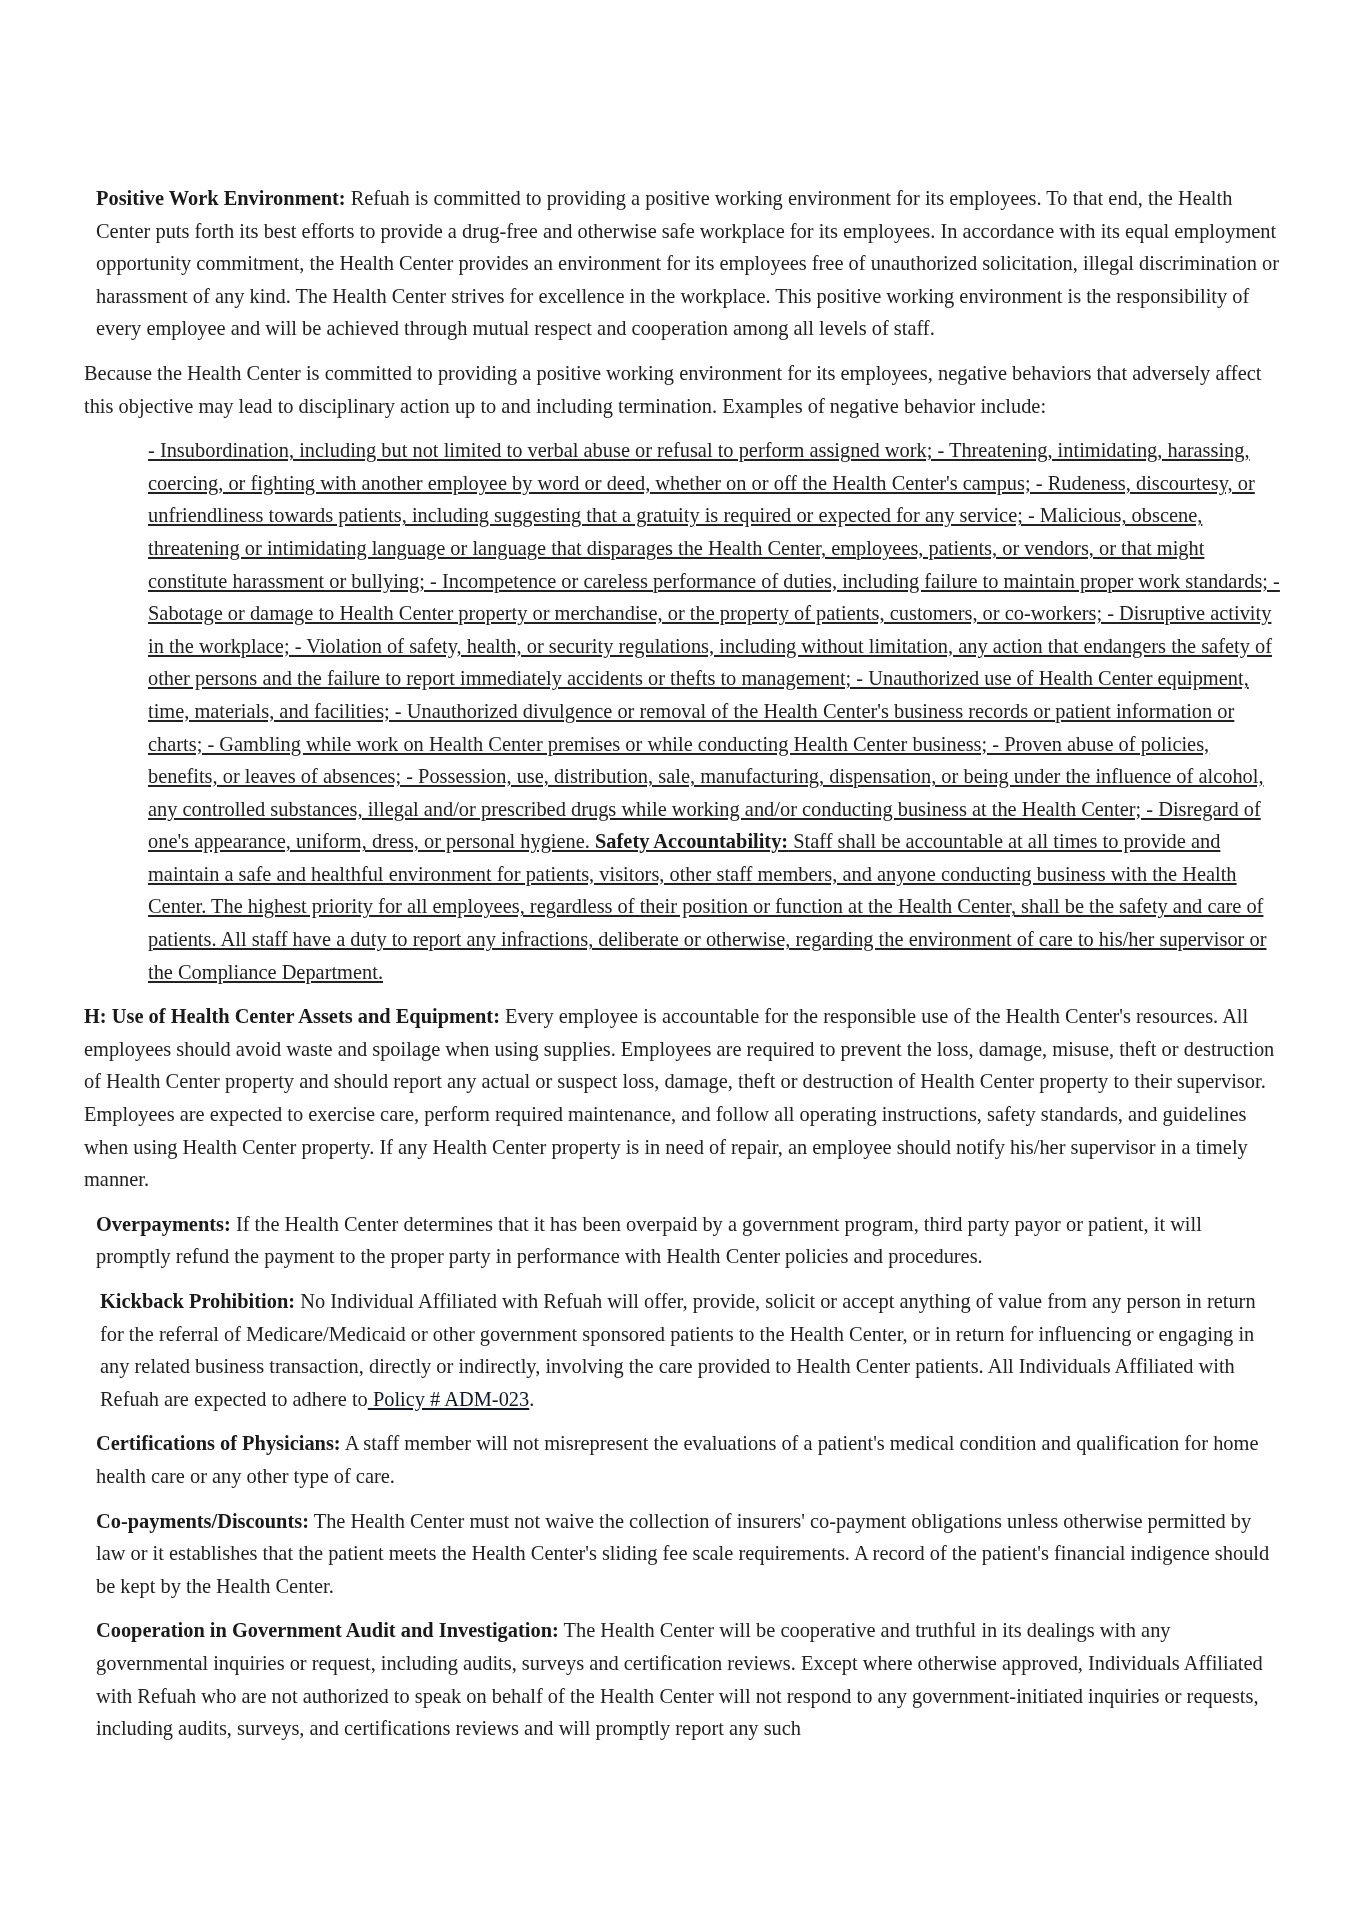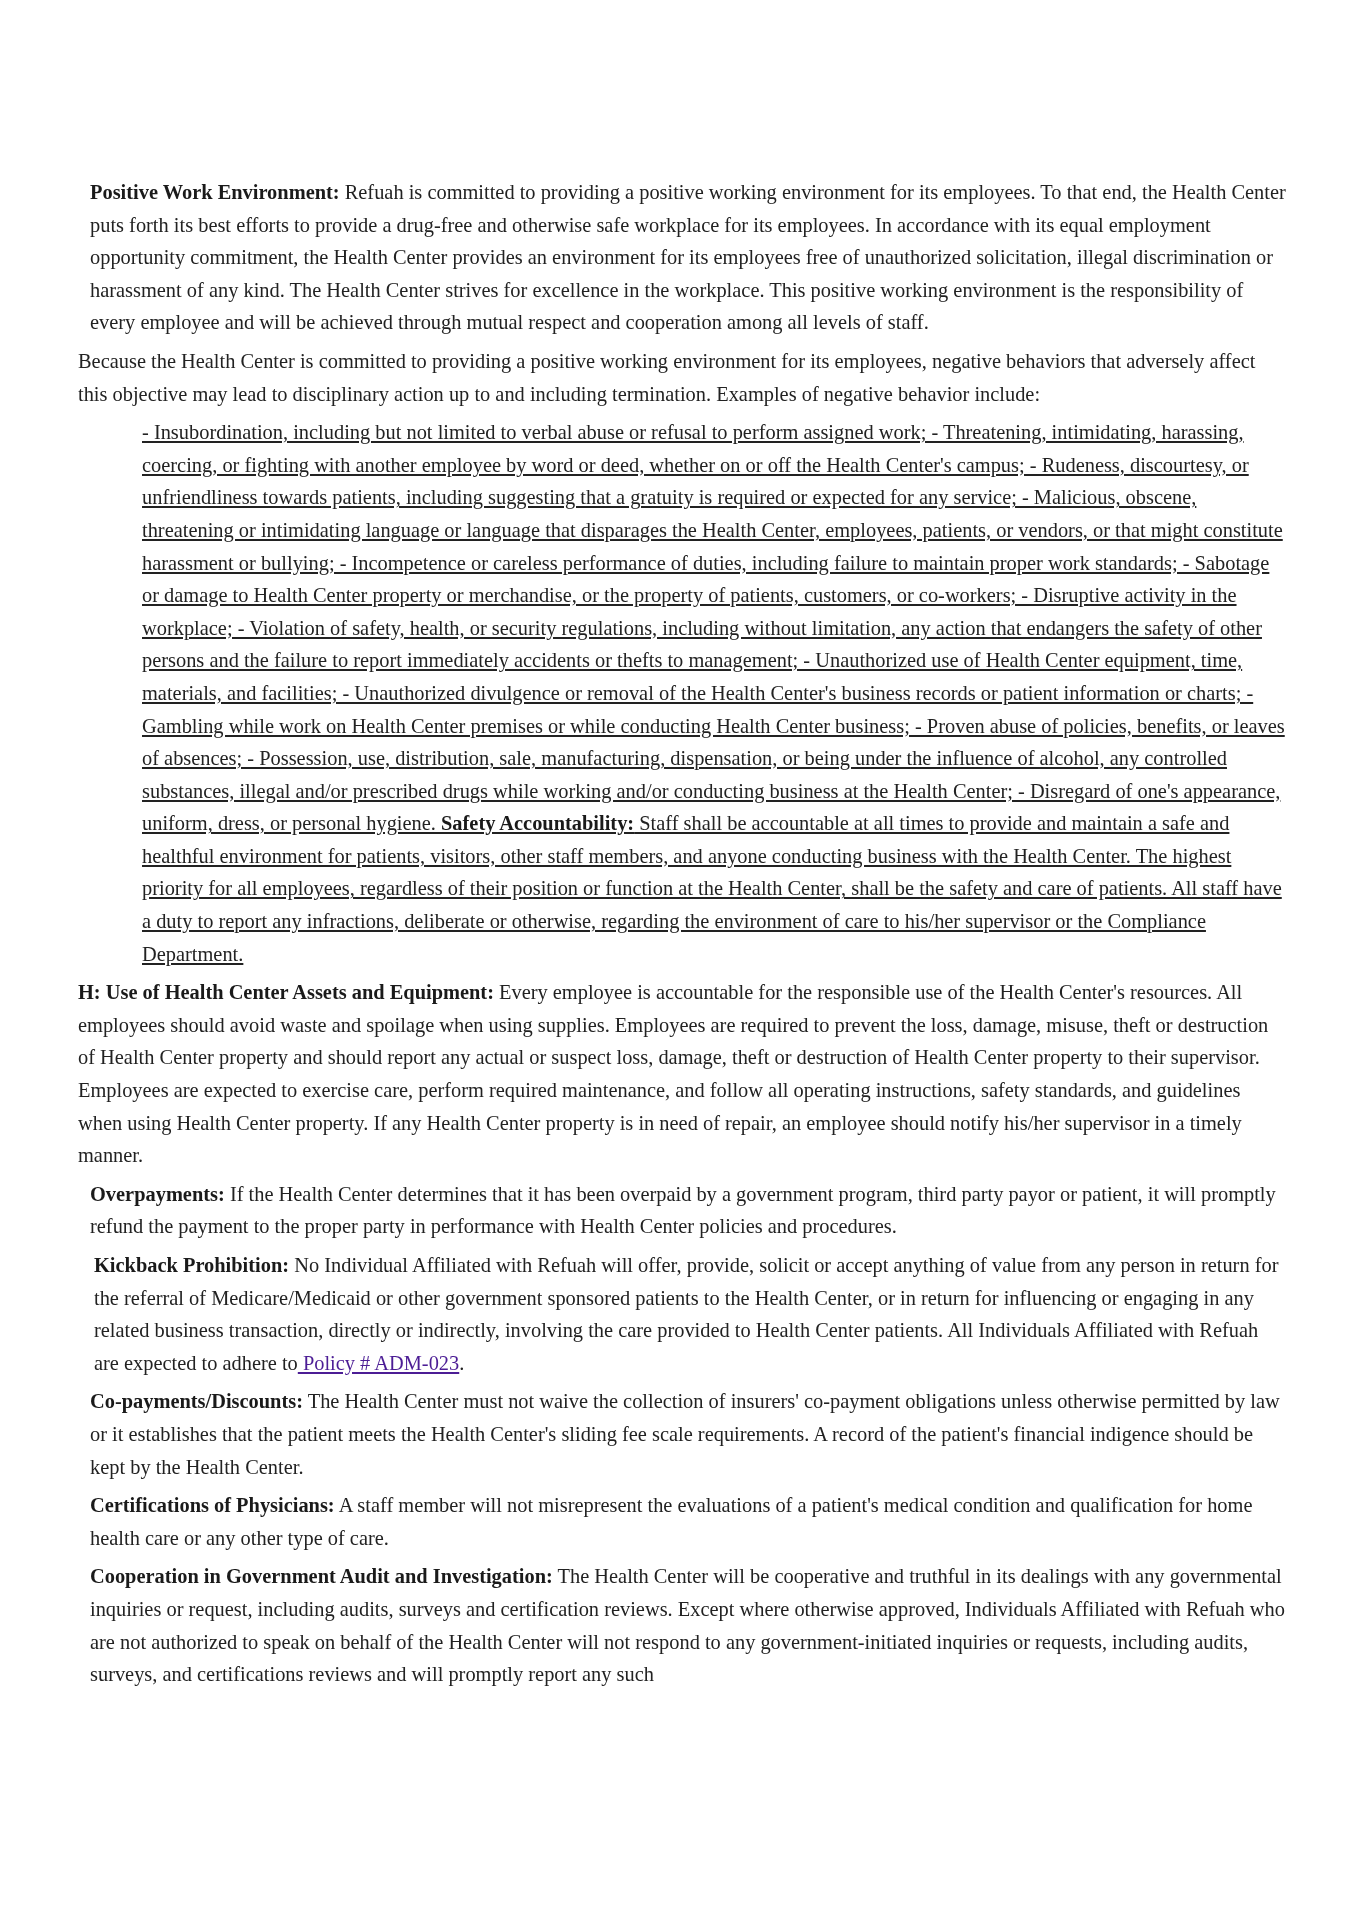--- a/index.html
+++ b/index.html
@@ -17,32 +17,32 @@
     }
     .page {
       position: absolute;
       left: 72px;
       top: 170px;
       width: 1220px;
       font-size: 20.4px;
       line-height: 32.6px;
     }
     p {
-      margin: 6px;
+      margin: 12px;
       text-align: left;
     }
     .lead-indent { padding-left: 12px; }
     .lead-indent2 { padding-left: 16px; }
     .list-block {
       padding-left: 64px;
       text-decoration: underline;
     }
     b { font-weight: bold; color: #1a1a1a; }
     a.link {
-      color: #4c1d95;
+      color: #0f172a;
       text-decoration: underline;
       text-align: right;
     }
   </style>
 </head>
 <body>
 
 <div class="page">
 
   <p class="lead-indent"><b>Positive Work Environment:</b><span>  Refuah is committed to providing a positive working environment for its employees. To that end, the Health Center puts forth its best efforts to provide a drug-free and otherwise safe workplace for its employees. In accordance with its equal employment opportunity commitment, the Health Center provides an environment for its employees free of unauthorized solicitation, illegal discrimination or harassment of any kind. The Health Center strives for excellence in the workplace. This positive working environment is the responsibility of every employee and will be achieved through mutual respect and cooperation among all levels of staff.</span></p>
@@ -50,20 +50,20 @@
   <p>Because the Health Center is committed to providing a positive working environment for its employees, negative behaviors that adversely affect this objective may lead to disciplinary action up to and including termination.  Examples of negative behavior include:</p>
 
   <p class="list-block"><span>- Insubordination, including but not limited to verbal abuse or refusal to perform assigned work; - Threatening, intimidating, harassing, coercing, or fighting with another employee by word or deed, whether on or off the Health Center's campus; - Rudeness, discourtesy, or unfriendliness towards patients, including suggesting that a gratuity is required or expected for any service; - Malicious, obscene, threatening or intimidating language or language that disparages the Health Center, employees, patients, or vendors, or that might constitute harassment or bullying; -  Incompetence or careless performance of duties, including failure to maintain proper work standards; - Sabotage or damage to Health Center property or merchandise, or the property of patients, customers, or co-workers; - Disruptive activity in the workplace; - Violation of safety, health, or security regulations, including without limitation, any action that endangers the safety of other persons and the failure to report immediately accidents or thefts to management; - Unauthorized use of Health Center equipment, time, materials, and facilities; - Unauthorized divulgence or removal of the Health Center's business records or patient information or charts; - Gambling while work on Health Center premises or while conducting Health Center business; - Proven abuse of policies, benefits, or leaves of absences; - Possession, use, distribution, sale, manufacturing, dispensation, or being under the influence of alcohol, any controlled substances, illegal and/or prescribed drugs while working and/or conducting business at the Health Center; - Disregard of one's appearance, uniform, dress, or personal hygiene.  </span><b>Safety Accountability:</b><span>  Staff shall be accountable at all times to provide and maintain a safe and healthful environment for patients, visitors, other staff members, and anyone conducting business with the Health Center. The highest priority for all employees, regardless of their position or function at the Health Center, shall be the safety and care of patients. All staff have a duty to report any infractions, deliberate or otherwise, regarding the environment of care to his/her supervisor or the Compliance Department.</span></p>
 
   <p><b>H:  Use of Health Center Assets and Equipment:</b><span>  Every employee is accountable for the responsible use of the Health Center's resources.  All employees should avoid waste and spoilage when using supplies. Employees are required to prevent the loss, damage, misuse, theft or destruction of Health Center property and should report any actual or suspect loss, damage, theft or destruction of Health Center property to their supervisor. Employees are expected to exercise care, perform required maintenance, and follow all operating instructions, safety standards, and guidelines when using Health Center property.  If any Health Center property is in need of repair, an employee should notify his/her supervisor in a timely manner.</span></p>
 
   <p class="lead-indent"><b>Overpayments:</b><span>  If the Health Center determines that it has been overpaid by a government program, third party payor or patient, it will promptly refund the payment to the proper party in performance with Health Center policies and procedures.</span></p>
 
   <p class="lead-indent2"><b>Kickback Prohibition:</b><span>  No Individual Affiliated with Refuah will offer, provide, solicit or accept anything of value from any person in return for the referral of Medicare/Medicaid or other government sponsored patients to the Health Center, or in return for influencing or engaging in any related business transaction, directly or indirectly, involving the care provided to Health Center patients. All Individuals Affiliated with Refuah are expected to adhere to</span><a class="link" href="#"> Policy # ADM-023</a><span>.</span></p>
 
+  <p class="lead-indent"><b>Certifications of Physicians:</b><span>  A staff member will not misrepresent the evaluations of a patient's medical condition and qualification for home health care or any other type of care.</span></p>
+
   <p class="lead-indent"><b>Co-payments/Discounts:</b><span>  The Health Center must not waive the collection of insurers' co-payment obligations unless otherwise permitted by law or it establishes that the patient meets the Health Center's sliding fee scale requirements. A record of the patient's financial indigence should be kept by the Health Center.</span></p>
-
-  <p class="lead-indent"><b>Certifications of Physicians:</b><span>  A staff member will not misrepresent the evaluations of a patient's medical condition and qualification for home health care or any other type of care.</span></p>
 
 
   <p class="lead-indent"><b>Cooperation in Government Audit and Investigation:</b><span>  The Health Center will be cooperative and truthful in its dealings with any governmental inquiries or request, including audits, surveys and certification reviews. Except where otherwise approved, Individuals Affiliated with Refuah who are not authorized to speak on behalf of the Health Center will not respond to any government-initiated inquiries or requests, including audits, surveys, and certifications reviews and will promptly report any such</span></p>
 
 </div>
 
 </body></html>

